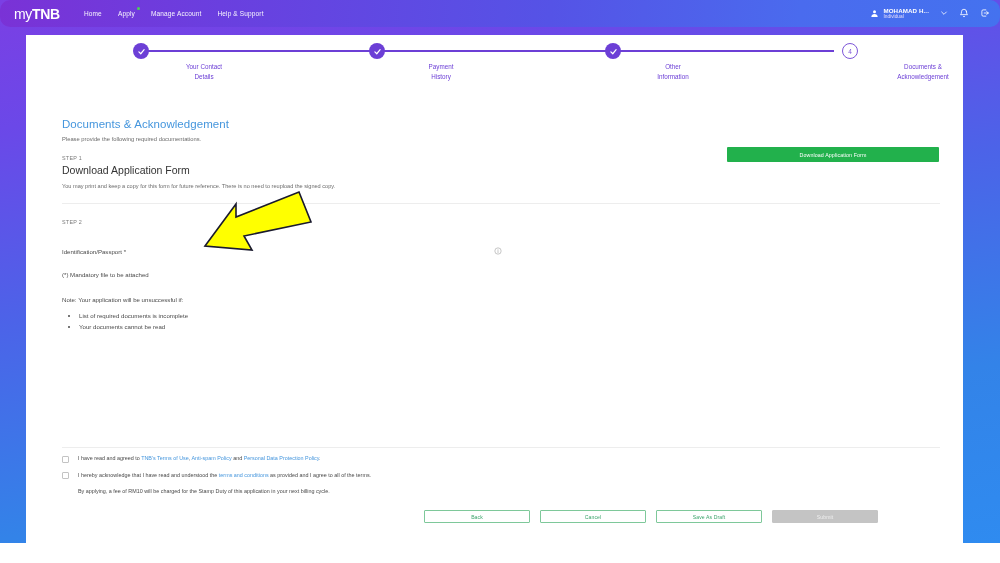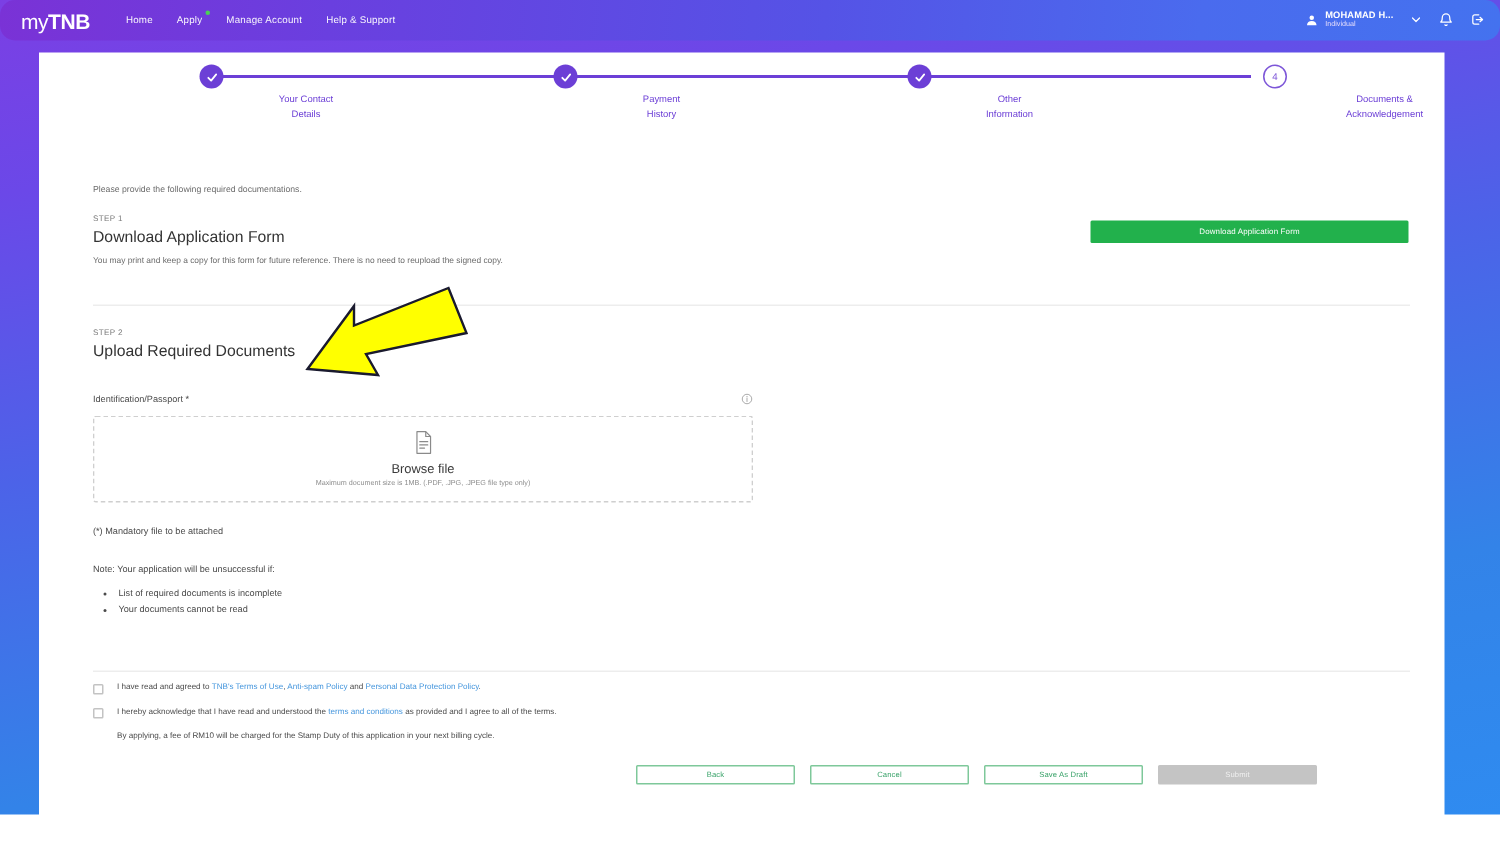--- a/index.html
+++ b/index.html
@@ -430,54 +430,43 @@
       <div>Other</div>
       <div>Information</div>
     </div>
     <div class="step-label l4">
       <div>Documents &amp;</div>
       <div>Acknowledgement</div>
     </div>
   </div>
 
   <div class="content">
+    <div class="page-title">Documents &amp; Acknowledgement</div>
     <div class="page-sub">Please provide the following required documentations.</div>
     <div class="step-kicker">STEP 1</div>
     <div class="step-heading">Download Application Form</div>
     <div class="step-desc">You may print and keep a copy for this form for future reference. There is no need to reupload the signed copy.</div>
   </div>
 
   <button class="btn-download">Download Application Form</button>
 
   <div class="divider d1"></div>
 
   <div class="sec2">
     <div class="step-kicker" style="margin-top:0">STEP 2</div>
-    <div class="step-heading">Upload Required Documents</div>
 
     <div class="field-label-row">
       <div class="field-label">Identification/Passport *</div>
       <svg class="info-icon" viewBox="0 0 24 24" fill="none" stroke="currentColor" stroke-width="1.7">
         <circle cx="12" cy="12" r="9.5"></circle>
         <line x1="12" y1="10.5" x2="12" y2="17" stroke-linecap="round"></line>
         <circle cx="12" cy="7.3" r="1.1" fill="currentColor" stroke="none"></circle>
       </svg>
     </div>
 
-    <div class="dropzone">
-      <svg class="doc-icon" viewBox="0 0 24 30" fill="none" stroke="currentColor" stroke-width="1.5" stroke-linejoin="round">
-        <path d="M3.5 1.5h11l6 6v21h-17z"></path>
-        <path d="M14.5 1.5v6h6"></path>
-        <line x1="7" y1="14" x2="17" y2="14" stroke-linecap="round"></line>
-        <line x1="7" y1="18" x2="17" y2="18" stroke-linecap="round"></line>
-        <line x1="7" y1="22" x2="13" y2="22" stroke-linecap="round"></line>
-      </svg>
-      <div class="dz-title">Browse file</div>
-      <div class="dz-hint">Maximum document size is 1MB. (.PDF, .JPG, .JPEG file type only)</div>
-    </div>
 
     <div class="mandatory">(*) Mandatory file to be attached</div>
     <div class="note-line">Note: Your application will be unsuccessful if:</div>
     <ul class="note-list">
       <li>List of required documents is incomplete</li>
       <li>Your documents cannot be read</li>
     </ul>
   </div>
 
   <div class="divider d2"></div>

